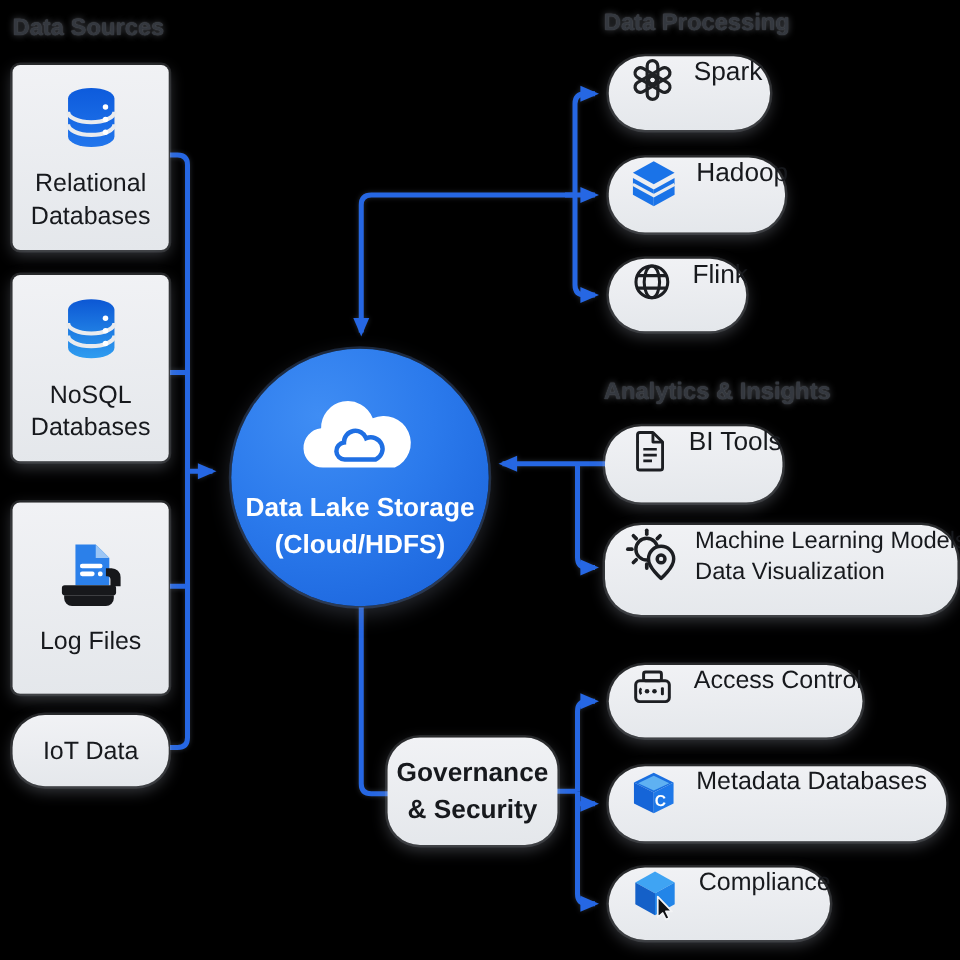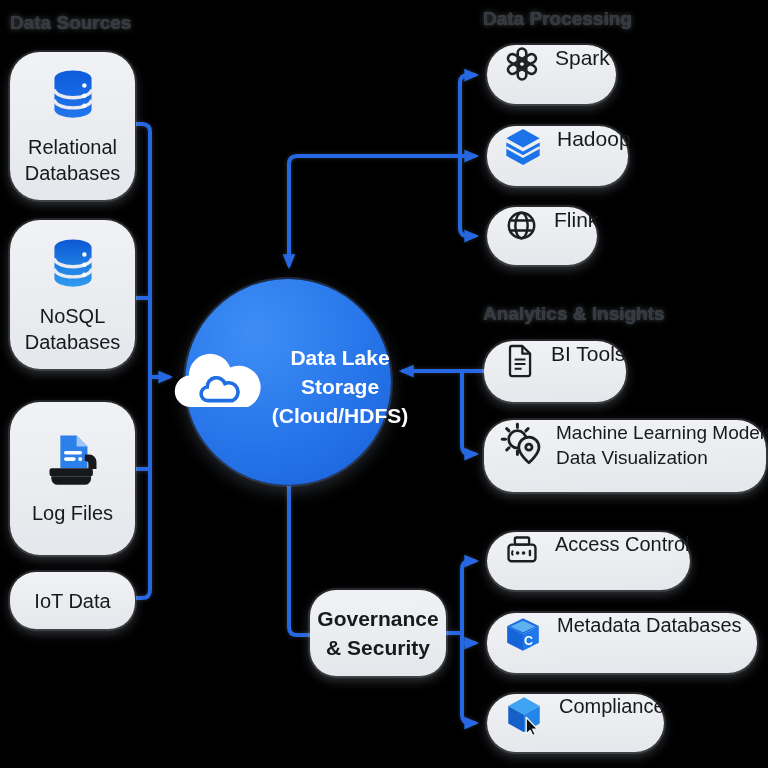--- a/index.html
+++ b/index.html
@@ -7,35 +7,35 @@
           font-family:"Liberation Sans",sans-serif;-webkit-font-smoothing:antialiased;}
   
   .hdr{position:absolute;font-size:19px;font-weight:700;color:#34383f;
        text-shadow:0 0 6px rgba(150,156,168,.5),0 0 1px rgba(205,210,220,.4);white-space:nowrap;}
   
   .wires{position:absolute;left:0;top:0;filter:drop-shadow(0 0 2px rgba(110,120,140,.35));}
   
   .node{position:absolute;background:linear-gradient(178deg,#f1f2f5 0%,#e4e7eb 100%);
         box-shadow:0 0 0 2px rgba(215,219,226,.14),0 4px 12px rgba(150,156,168,.38);
         color:#17191d;box-sizing:border-box;}
-  .src{border-radius:30px;display:flex;flex-direction:column;align-items:center;
+  .src{border-radius:6px;display:flex;flex-direction:column;align-items:center;
        justify-content:center;gap:12px;text-align:center;font-size:20px;line-height:26px;}
   .src .lines span{display:block;}
   .pill{border-radius:29px;display:flex;align-items:flex-start;gap:14px;padding:0 26px 0 16px;font-size:21px;}
   .pill .lines{text-align:left;line-height:25px;white-space:nowrap;}
   .pill .lines span{display:block;}
   .pill.small-text{font-size:19px;}
   .gov{border-radius:26px;display:flex;align-items:center;justify-content:center;text-align:center;
        font-size:21px;font-weight:700;line-height:29px;}
   .gov .lines span{display:block;}
   
   .lake{position:absolute;border-radius:50%;
         background:radial-gradient(circle at 34% 26%,#3f8df4 0%,#2b7aec 45%,#175fd8 100%);
         box-shadow:0 0 0 2px rgba(90,140,220,.25),0 6px 18px rgba(120,130,150,.35);
-        display:flex;flex-direction:row;align-items:center;justify-content:center;}
+        display:flex;flex-direction:column;align-items:center;justify-content:center;}
   .lake .lines{margin-top:8px;color:#fff;font-weight:700;font-size:21px;line-height:29px;text-align:center;}
   .lake .lines span{display:block;}
   .icon{flex:0 0 auto;display:block;}
 </style>
 </head>
 <body>
 
 <div class="canvas">
 
   <svg class="wires" width="768" height="768" viewBox="0 0 768 768">

